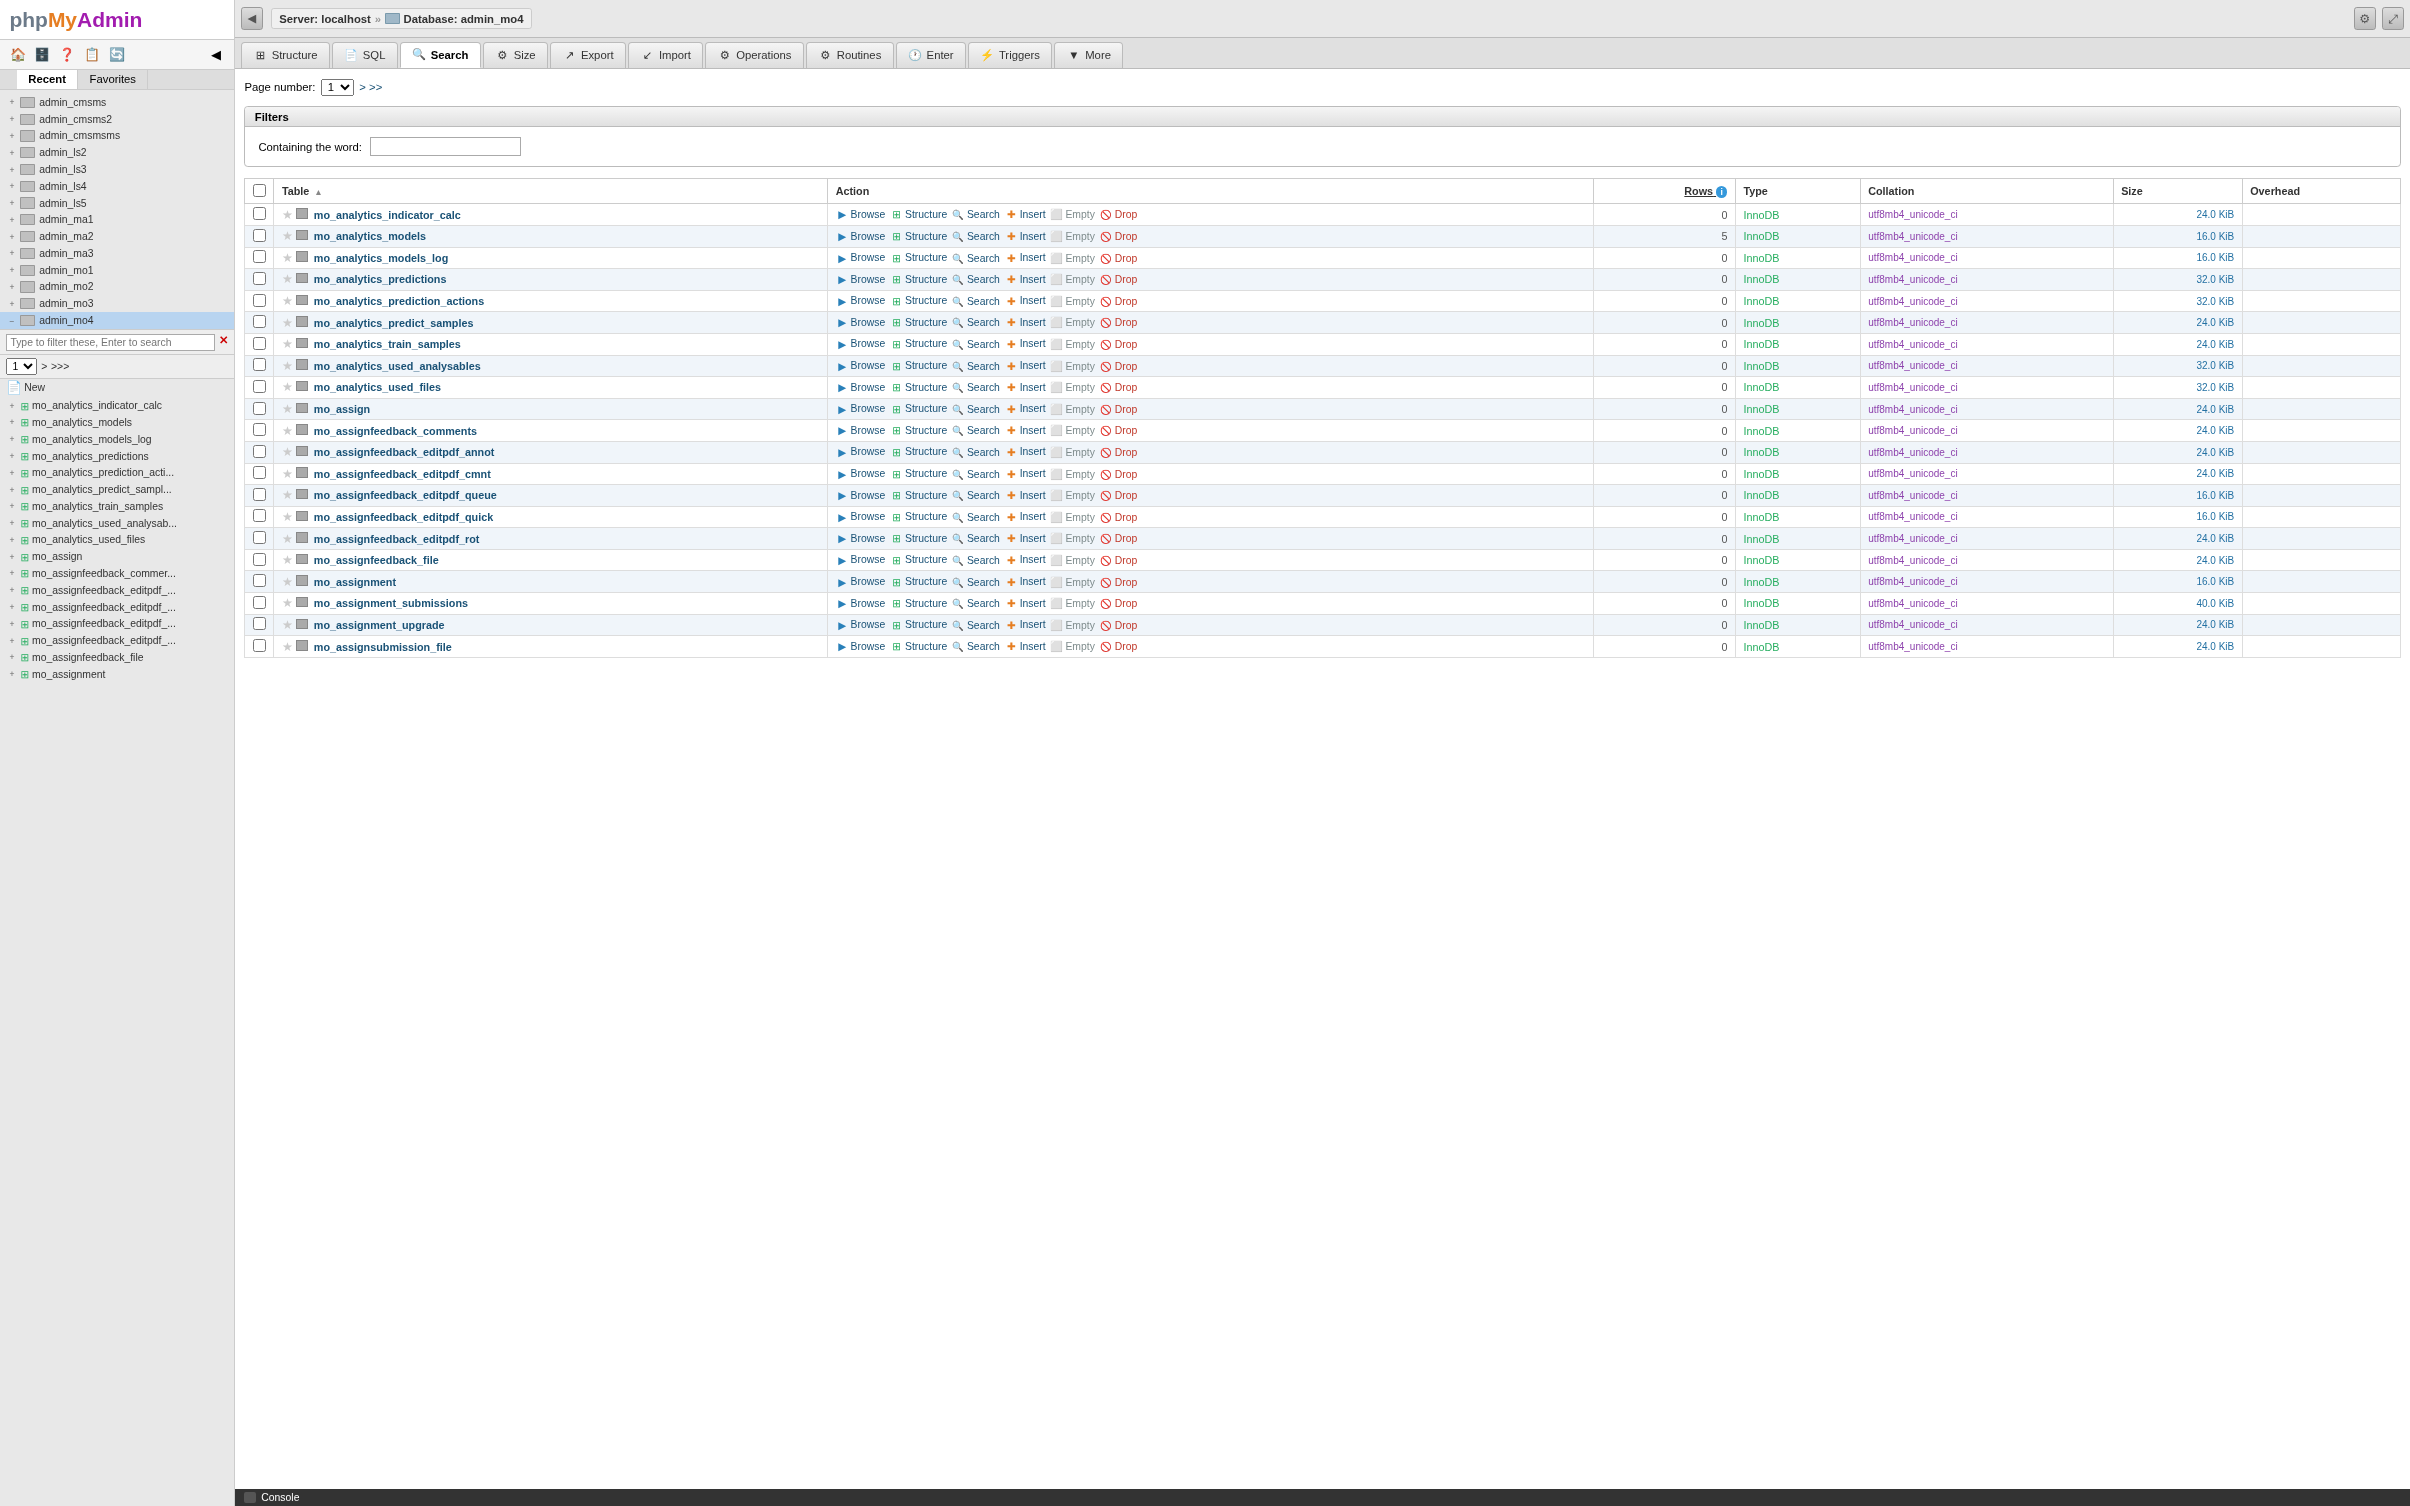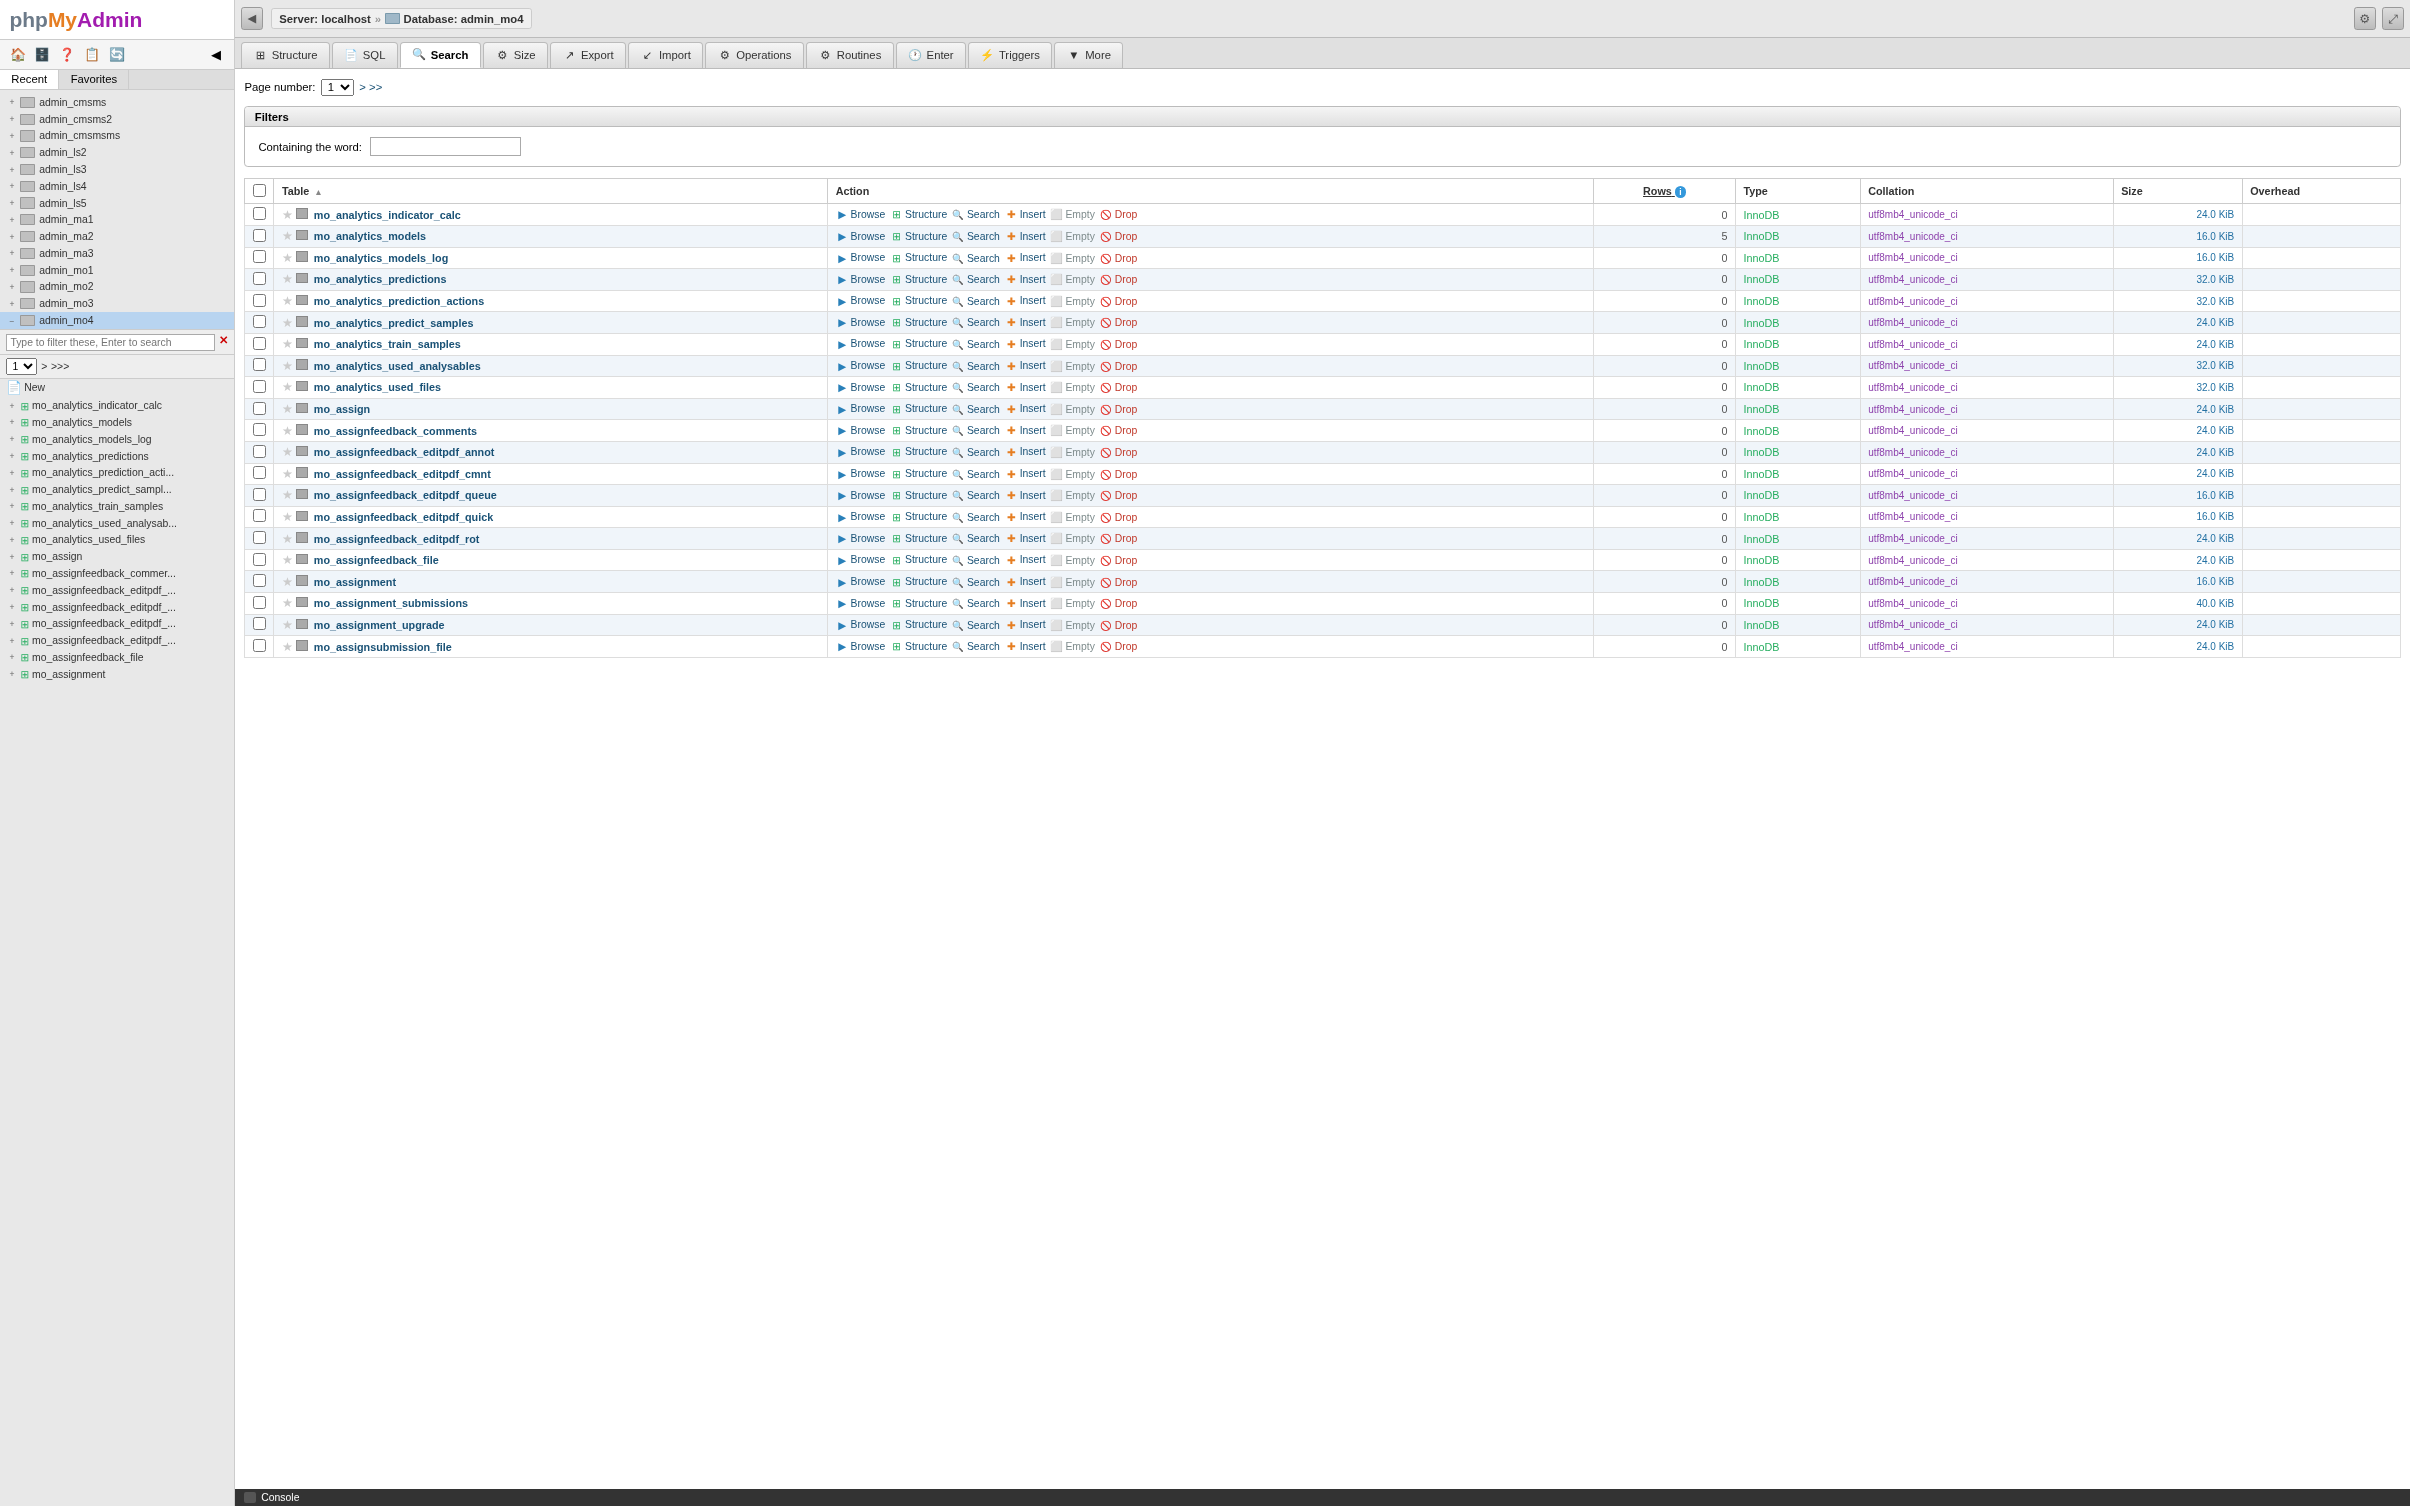--- a/index.html
+++ b/index.html
@@ -60,21 +60,22 @@
 
     .sidebar-tab {
       padding: 3.8px 11.3px;
       cursor: pointer;
       font-size: 11.3px;
       border-right: 0.9px solid #ccc;
     }
 
     .sidebar-tab.active {
       background: #fff;
-      font-weight: normal;
+      font-weight: bold;
+      margin-left: 17px;
     }
 
     .sidebar-tree {
       flex: 1;
       overflow-y: auto;
       padding: 3.8px 0;
     }
 
     .tree-item {
       display: flex;
@@ -364,21 +365,21 @@
     .db-table th {
       padding: 4.7px 7.5px;
       border: 0.9px solid #ccc;
       text-align: left;
       font-weight: bold;
       color: #333;
       white-space: nowrap;
     }
 
     .db-table th.rows-col {
-      text-align: center;
+      text-align: right;
       text-decoration: underline;
     }
 
     .db-table td {
       padding: 2.8px 7.5px;
       border: 0.9px solid #ddd;
       vertical-align: middle;
       white-space: nowrap;
     }
 

